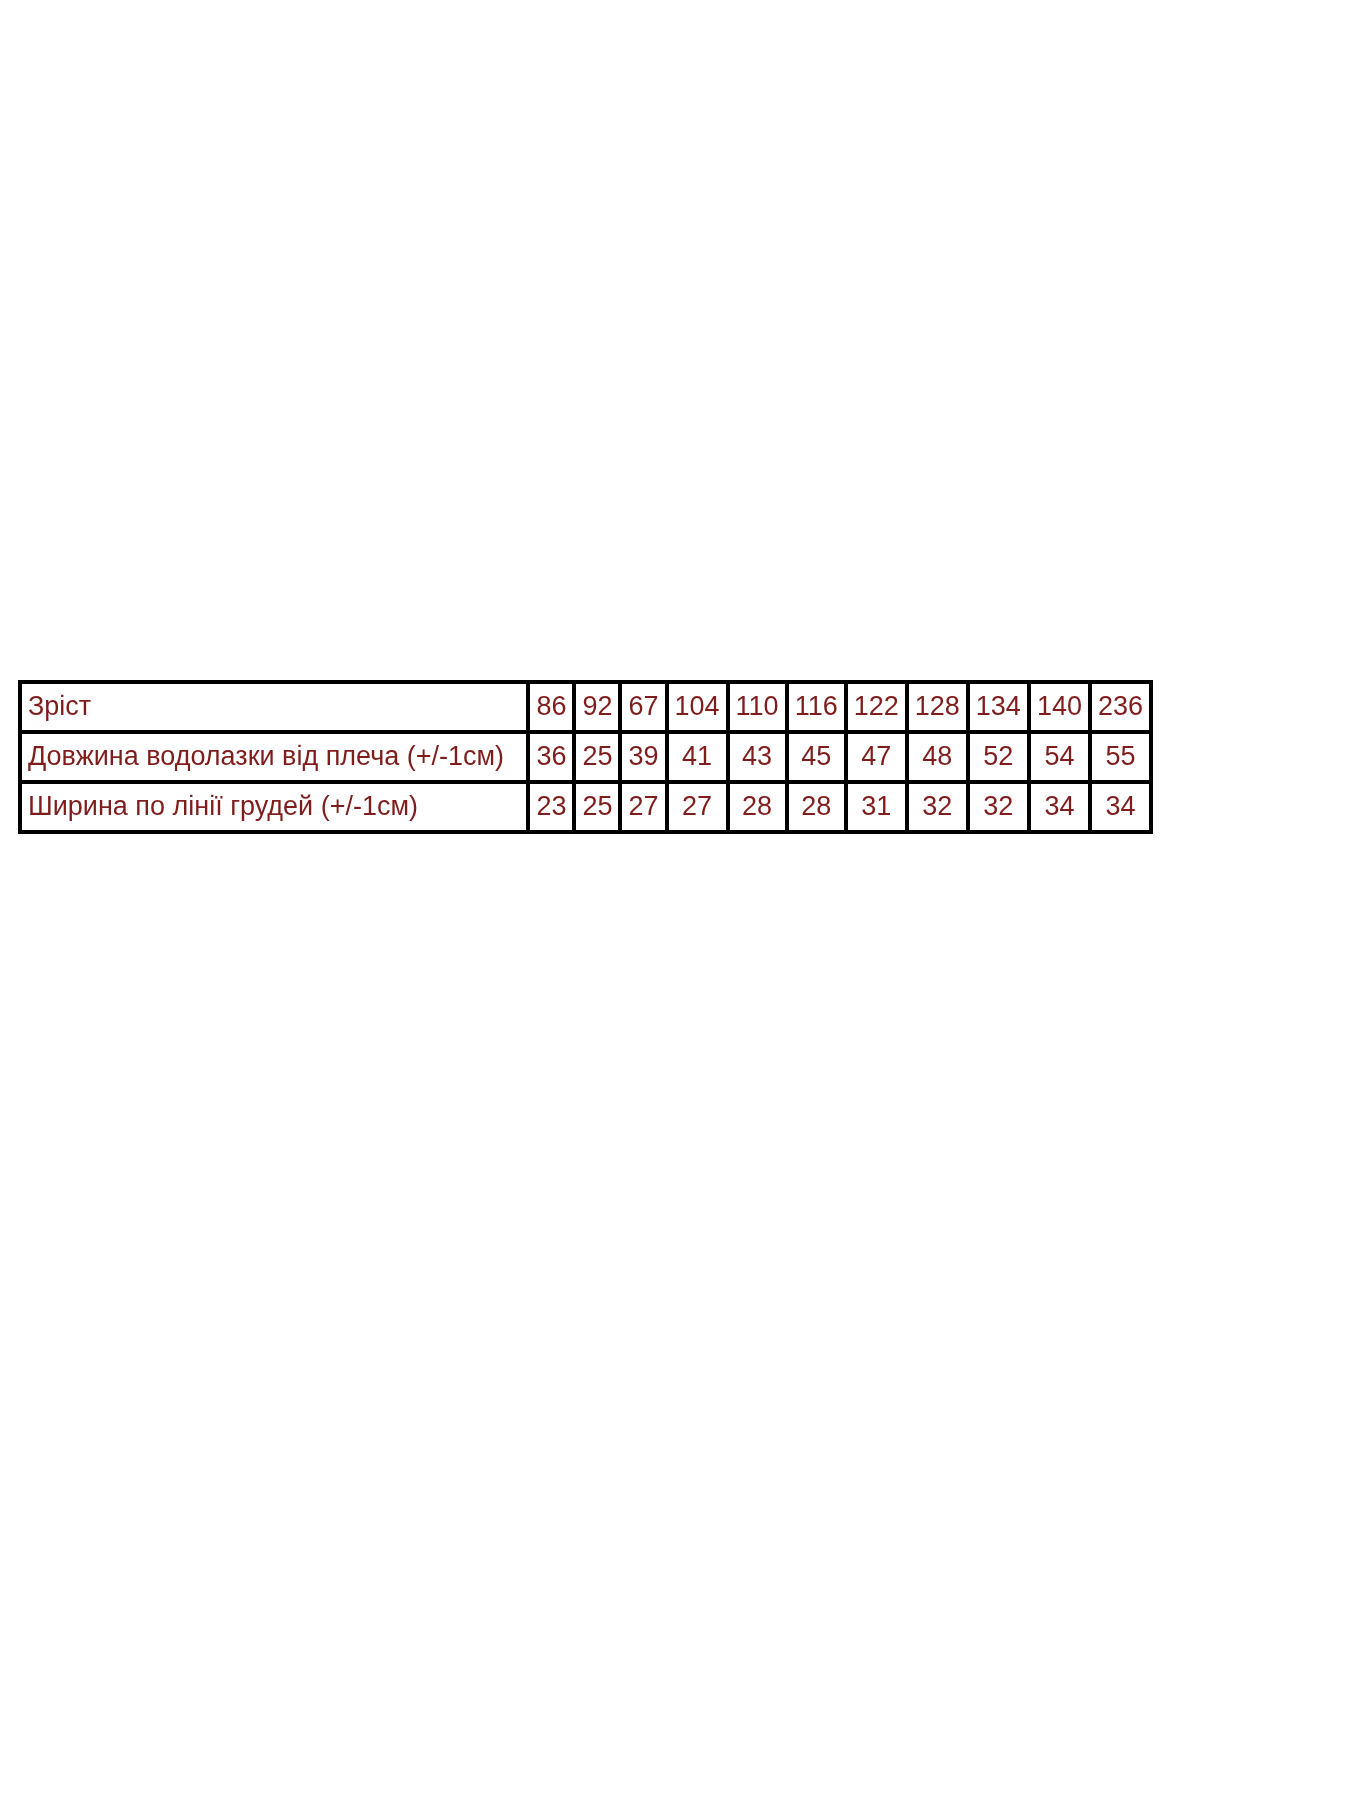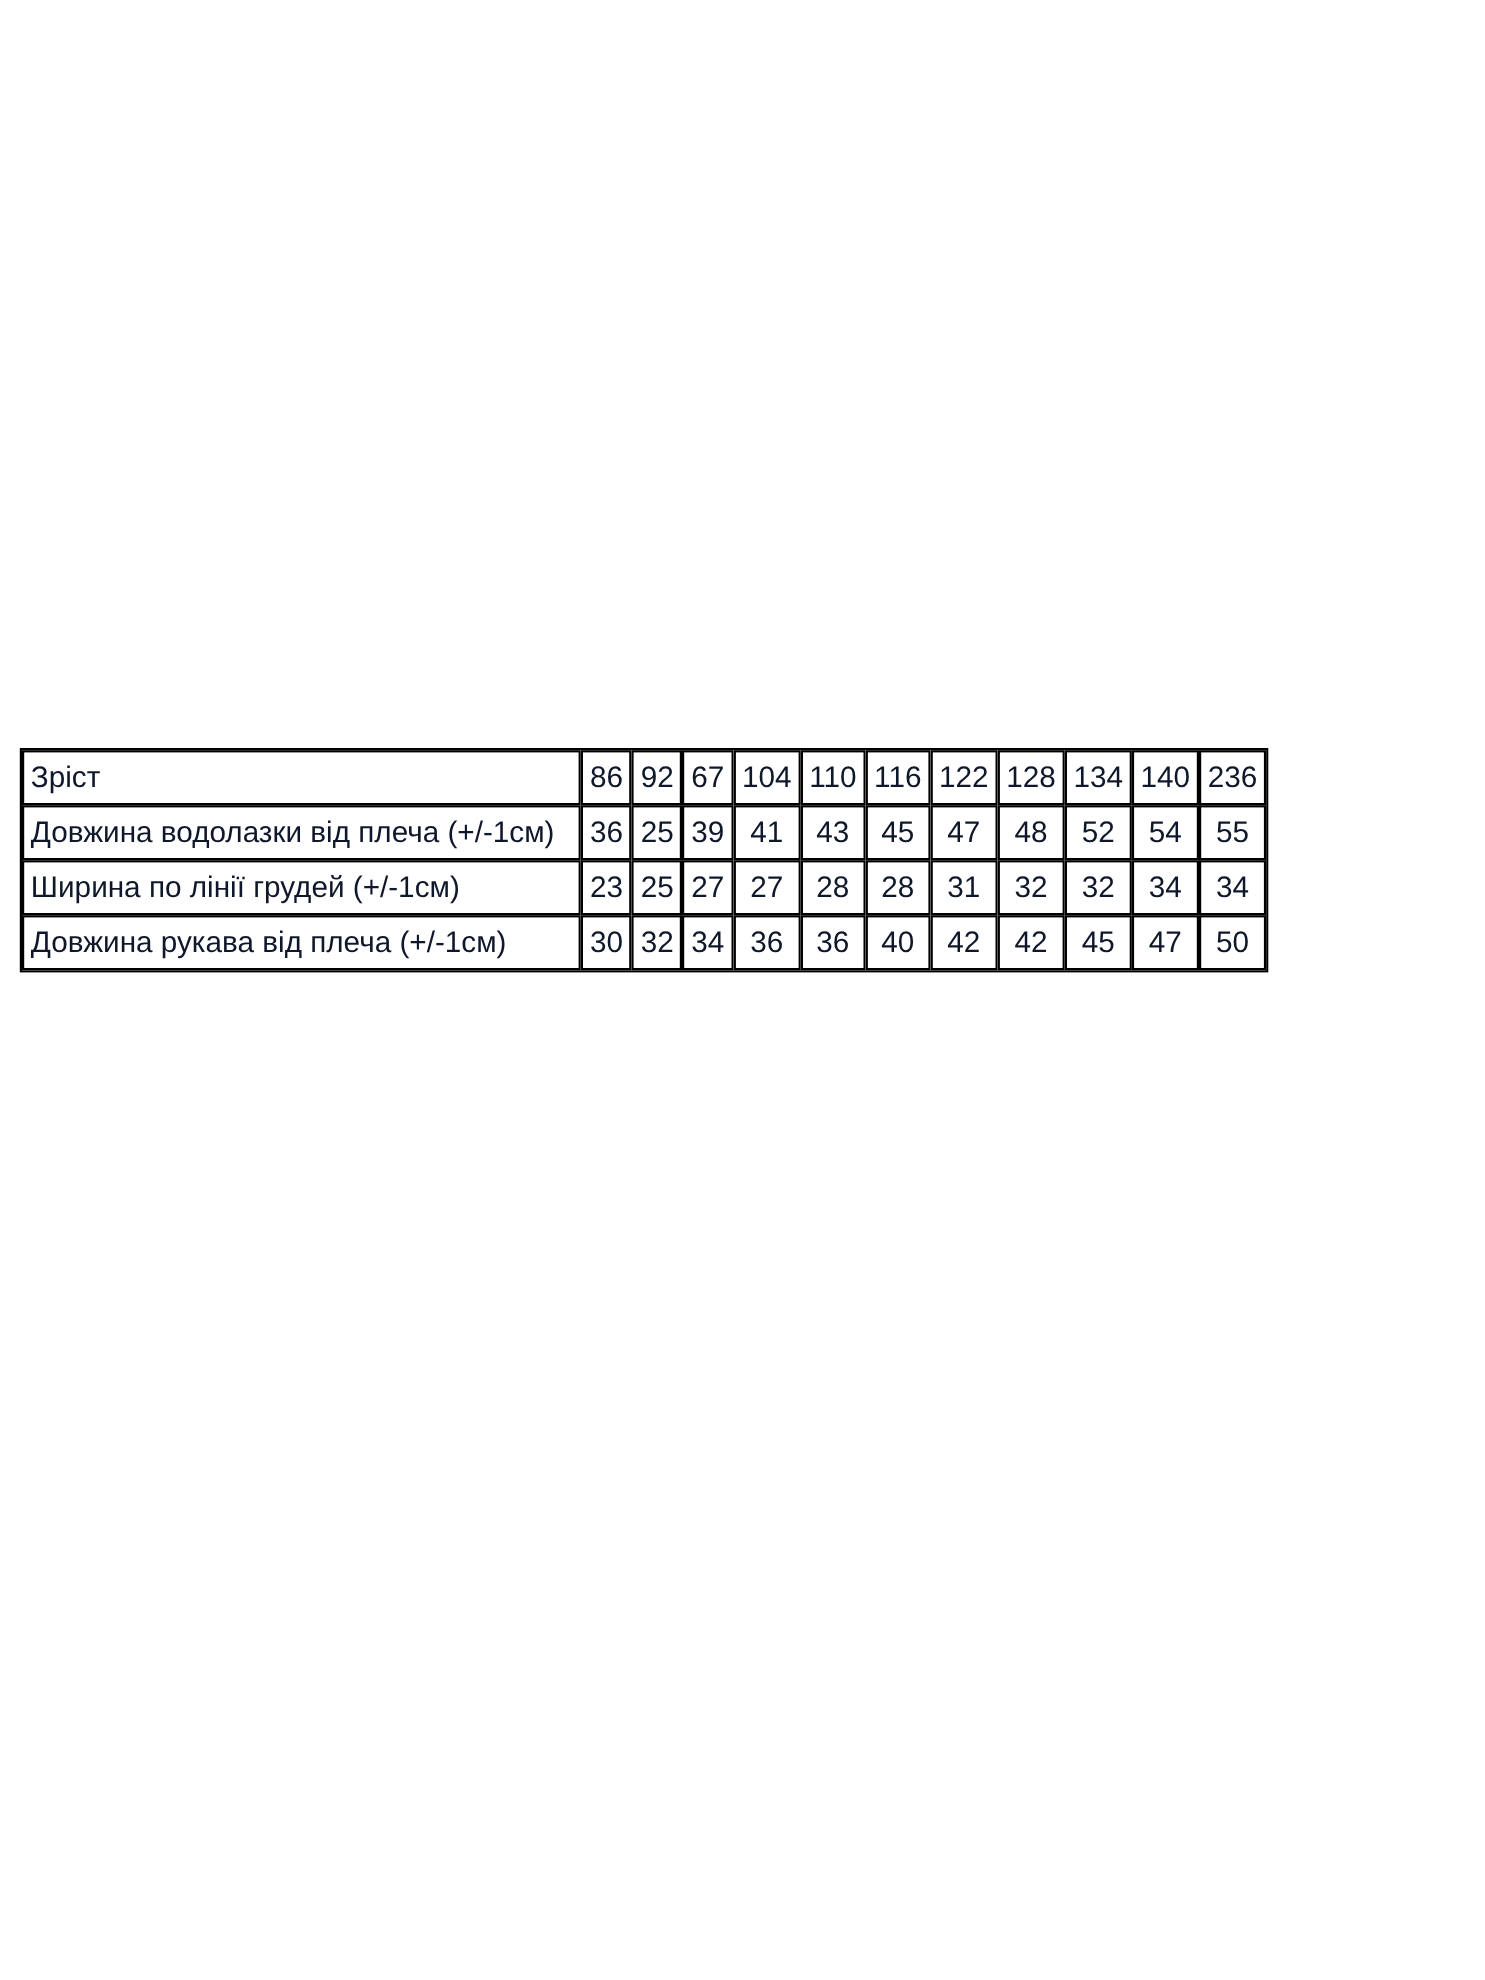--- a/index.html
+++ b/index.html
@@ -30,21 +30,21 @@
     border: 2px solid #000000;
     background: #ffffff;
   }
 
   table.size-table td {
     border: 2px solid #000000;
     font-size: 27px;
     line-height: 32px;
     padding: 6px 6px 8px 6px;
     white-space: nowrap;
-    color: #0f172a;
+    color: #7f1d1d;
     background: #ffffff;
   }
 
   td.label-cell {
     text-align: left;
     width: 520px;
     padding-left: 8px;
   }
 
   td.value-cell {
@@ -98,30 +98,16 @@
         <td class="value-cell">27</td>
         <td class="value-cell">28</td>
         <td class="value-cell">28</td>
         <td class="value-cell">31</td>
         <td class="value-cell">32</td>
         <td class="value-cell">32</td>
         <td class="value-cell">34</td>
         <td class="value-cell">34</td>
       </tr>
 
-      <tr>
-        <td class="label-cell">Довжина рукава від плеча (+/-1см)</td>
-        <td class="value-cell">30</td>
-        <td class="value-cell">32</td>
-        <td class="value-cell">34</td>
-        <td class="value-cell">36</td>
-        <td class="value-cell">36</td>
-        <td class="value-cell">40</td>
-        <td class="value-cell">42</td>
-        <td class="value-cell">42</td>
-        <td class="value-cell">45</td>
-        <td class="value-cell">47</td>
-        <td class="value-cell">50</td>
-      </tr>
 
     </tbody>
   </table>
 </div>
 
 </body></html>

